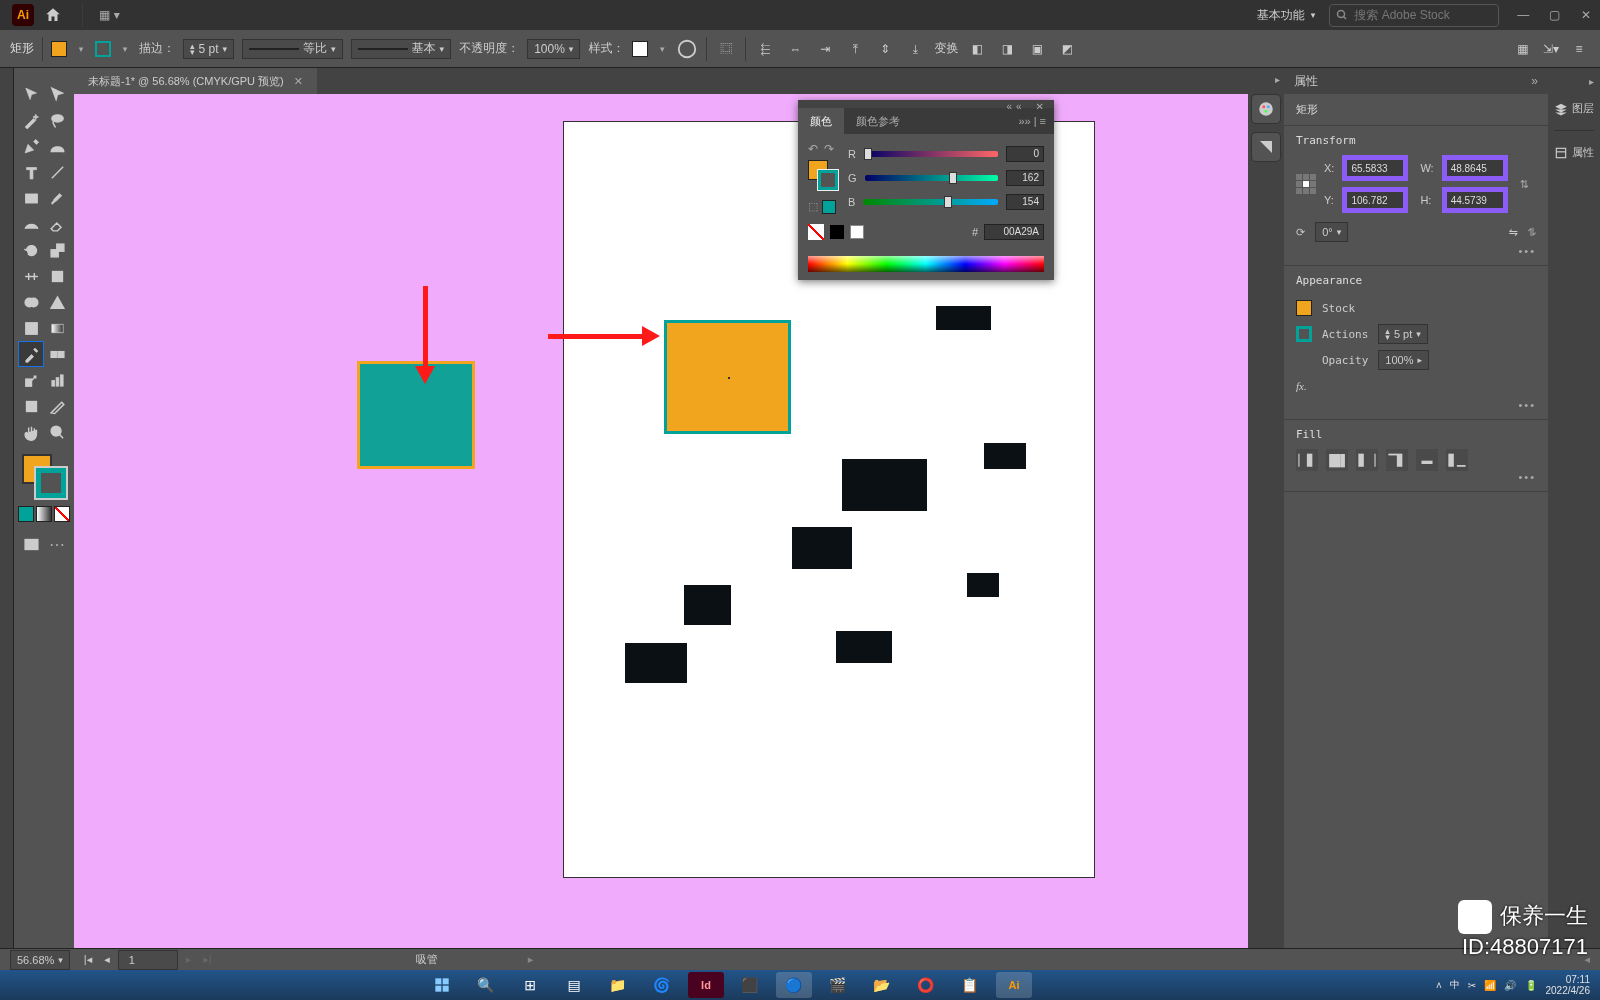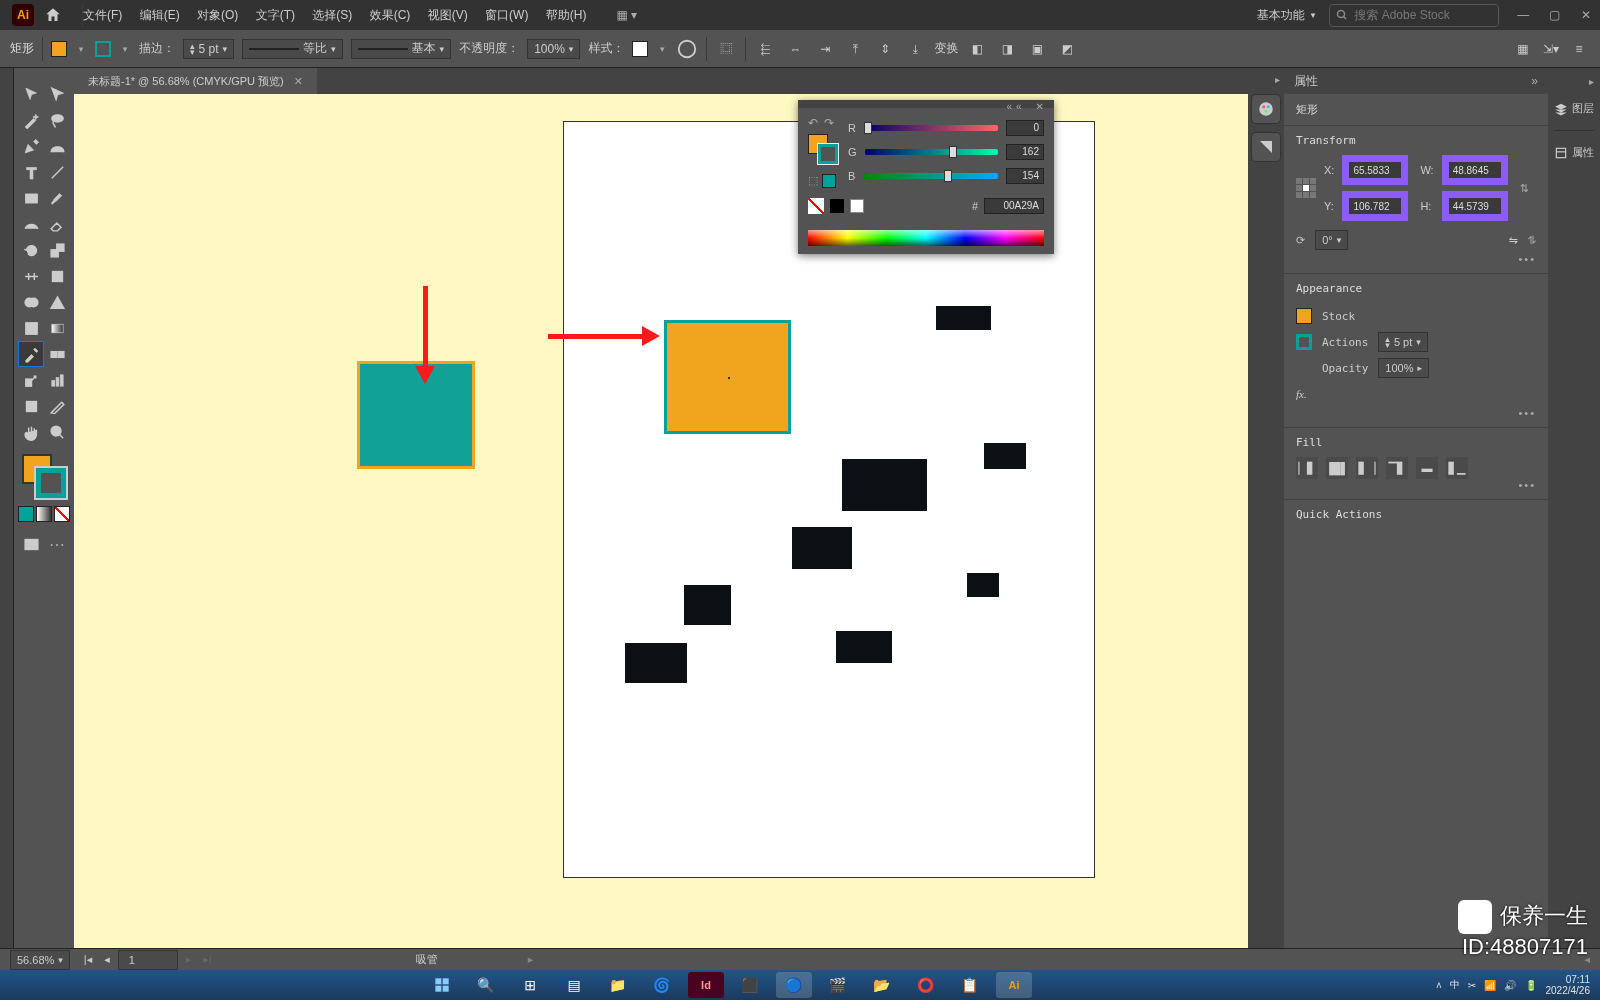--- a/index.html
+++ b/index.html
@@ -28,21 +28,21 @@
 .tools-col { width:60px; background:#535353; display:flex; flex-direction:column; align-items:center; padding-top:14px; }
 .tool-grid { display:grid; grid-template-columns:24px 24px; gap:2px 2px; }
 .tool { width:24px; height:24px; display:flex; align-items:center; justify-content:center; color:#ccc; }
 .tool.selected { background:#3a3a3a; outline:1px solid #1473e6; }
 .tool svg { width:17px; height:17px; fill:#ccc; stroke:#ccc; }
 .fill-stroke-widget { margin-top:10px; position:relative; width:44px; height:44px; }
 .fs-fill { position:absolute; top:0; left:0; width:30px; height:30px; background:#f1a51f; border:2px solid #333; }
 .fs-stroke { position:absolute; bottom:0; right:0; width:30px; height:30px; border:5px solid #00a29a; background:#535353; outline:2px solid #ccc; }
 .color-mode-row { margin-top:8px; display:flex; gap:2px; }
 .cm { width:16px; height:16px; border:1px solid #222; }
-.canvas-wrap { flex:1; background:#fef9c3; position:relative; overflow:hidden; }
+.canvas-wrap { flex:1; background:#f0abfc; position:relative; overflow:hidden; }
 .tab-bar { height:26px; background:#434343; display:flex; align-items:center; color:#ccc; font-size:11px; }
 .tab { padding:0 14px; height:26px; display:flex; align-items:center; background:#535353; gap:10px; }
 .tab .closex { color:#aaa; }
 .artboard { position:absolute; left:490px; top:54px; width:530px; height:755px; background:#fff; box-shadow:0 0 0 1px #333; }
 .teal-rect { position:absolute; left:283px; top:293px; width:118px; height:108px; background:#11a196; border:3px solid #f1a51f; }
 .orange-rect { position:absolute; left:590px; top:252px; width:127px; height:114px; background:#f1a51f; border:3px solid #00a29a; }
 .orange-rect::after { content:""; position:absolute; left:50%; top:50%; width:2px; height:2px; background:#333; }
 .blk { position:absolute; background:#0b1014; }
 .red-arrow { position:absolute; }
 .red-arrow .shaft { position:absolute; background:#ff1a1a; }
@@ -67,21 +67,21 @@
 .cp-nosw::after { content:""; position:absolute; left:0; top:0; right:0; bottom:0; background:linear-gradient(45deg,transparent 45%,red 45%,red 55%,transparent 55%); }
 .spectrum { height:16px; margin:6px 10px 8px; background:linear-gradient(90deg,#f00,#ff0,#0f0,#0ff,#00f,#f0f,#f00); position:relative; }
 .spectrum::before { content:""; position:absolute; inset:0; background:linear-gradient(0deg,#000,transparent 50%,#fff); opacity:.6; }
 .dock-strip { width:36px; background:#434343; display:flex; flex-direction:column; align-items:center; padding-top:6px; gap:10px; }
 .dock-strip .well { width:28px; height:28px; background:#535353; border-radius:4px; display:flex; align-items:center; justify-content:center; box-shadow:0 0 0 1px #333; }
 .props-panel { width:264px; background:#535353; color:#ccc; font-size:11px; display:flex; flex-direction:column; }
 .pp-tab { height:26px; background:#434343; display:flex; align-items:center; padding:0 10px; font-size:12px; justify-content:space-between; }
 .pp-sec { padding:8px 12px; border-bottom:1px solid #404040; }
 .pp-h { color:#ddd; font-size:11px; margin-bottom:8px; font-family:monospace; }
 .pp-grid { display:grid; grid-template-columns:auto 70px auto 70px; gap:6px 8px; align-items:center; font-family:monospace; font-size:11px; }
-.pp-grid input { width:66px; height:18px; background:#3a3a3a; border:7px solid #8b5cf6; color:#ddd; font-size:10px; padding:8px 4px; }
+.pp-grid input { width:66px; height:18px; background:#3a3a3a; border:5px solid #8b5cf6; color:#ddd; font-size:10px; padding:8px 4px; }
 .pp-row { display:flex; align-items:center; gap:10px; height:26px; }
 .sw-s { width:16px; height:16px; }
 .more { text-align:right; color:#aaa; letter-spacing:2px; }
 .align-row { display:flex; gap:8px; margin-top:6px; }
 .align-row .ai { width:22px; height:22px; display:flex; align-items:center; justify-content:center; background:#4a4a4a; }
 .right-dock { width:52px; background:#434343; display:flex; flex-direction:column; align-items:center; padding-top:8px; gap:14px; }
 .right-dock .rt { width:46px; display:flex; align-items:center; gap:4px; color:#ccc; font-size:11px; justify-content:center; }
 .statusbar { position:absolute; left:0; right:0; bottom:30px; height:22px; background:#535353; color:#ccc; font-size:11px; display:flex; align-items:center; padding:0 10px; gap:10px; border-top:1px solid #222; }
 .statusbar .pg { display:flex; align-items:center; gap:4px; }
 .statusbar .pg span { padding:0 4px; }
@@ -96,31 +96,20 @@
 <body>
 
 <div class="menubar">
   <div class="ai-logo">Ai</div>
   <div class="home">
       <svg viewBox="0 0 24 24">
         <path d="M12 3l9 8h-3v9h-4v-6h-4v6H6v-9H3z"></path>
       </svg>
     </div>
   <div class="sep"></div>
-  <div class="menu-items">
-    <span>文件(F)</span>
-    <span>编辑(E)</span>
-    <span>对象(O)</span>
-    <span>文字(T)</span>
-    <span>选择(S)</span>
-    <span>效果(C)</span>
-    <span>视图(V)</span>
-    <span>窗口(W)</span>
-    <span>帮助(H)</span>
-  </div>
   <span style="margin-left:16px;color:#aaa">▦ ▾</span>
   <div class="spacer"></div>
   <div class="workspace">
       <span>基本功能</span>
       <span style="font-size:9px">▾</span>
     </div>
   <div class="search">
     <svg width="12" height="12" viewBox="0 0 24 24" fill="none" stroke="#888" stroke-width="3">
         <circle cx="10" cy="10" r="7"></circle>
         <line x1="20" y1="20" x2="15" y2="15"></line>
@@ -403,20 +392,25 @@
       <div class="head" style="left:94px;top:-8px;border-top:10px solid transparent;border-bottom:10px solid transparent;border-left:18px solid #ff1a1a"></div>
     </div>
 
     <div class="color-panel">
       <div class="cp-handle">
           <div class="kn">
             <span>««</span>
             <span>✕</span>
           </div>
         </div>
+      <div class="cp-tabs">
+        <div class="t act">颜色</div>
+        <div class="t">颜色参考</div>
+        <div class="exp">»» | ≡</div>
+      </div>
       <div class="cp-body">
         <div style="display:flex;gap:10px;align-items:flex-start">
           <div>
             <div style="display:flex;gap:6px;color:#aaa;font-size:12px;margin-bottom:4px">
               <span>↶</span>
                 <span>↷</span>
             </div>
             <div class="cp-mini-fs">
                 <div class="f"></div>
                 <div class="s"></div>
@@ -559,23 +553,20 @@
       <div class="align-row">
         <div class="ai">▏▋</div>
         <div class="ai">▐█▌</div>
         <div class="ai">▋▕</div>
         <div class="ai">▔▋</div>
         <div class="ai">▬</div>
         <div class="ai">▋▁</div>
       </div>
       <div class="more">•••</div>
     </div>
-    <div class="pp-sec" style="border-bottom:none">
-      <div class="pp-h">Quick Actions</div>
-    </div>
   </div>
 
   <div class="right-dock">
     <div style="align-self:flex-end;margin-right:6px;color:#aaa;font-size:10px">▸</div>
     <div class="rt">
         <svg width="14" height="14" viewBox="0 0 24 24" fill="#ccc">
           <path d="M12 3l10 5-10 5L2 8zM2 13l10 5 10-5M2 18l10 5 10-5"></path>
         </svg>
         <span>图层</span>
       </div>

